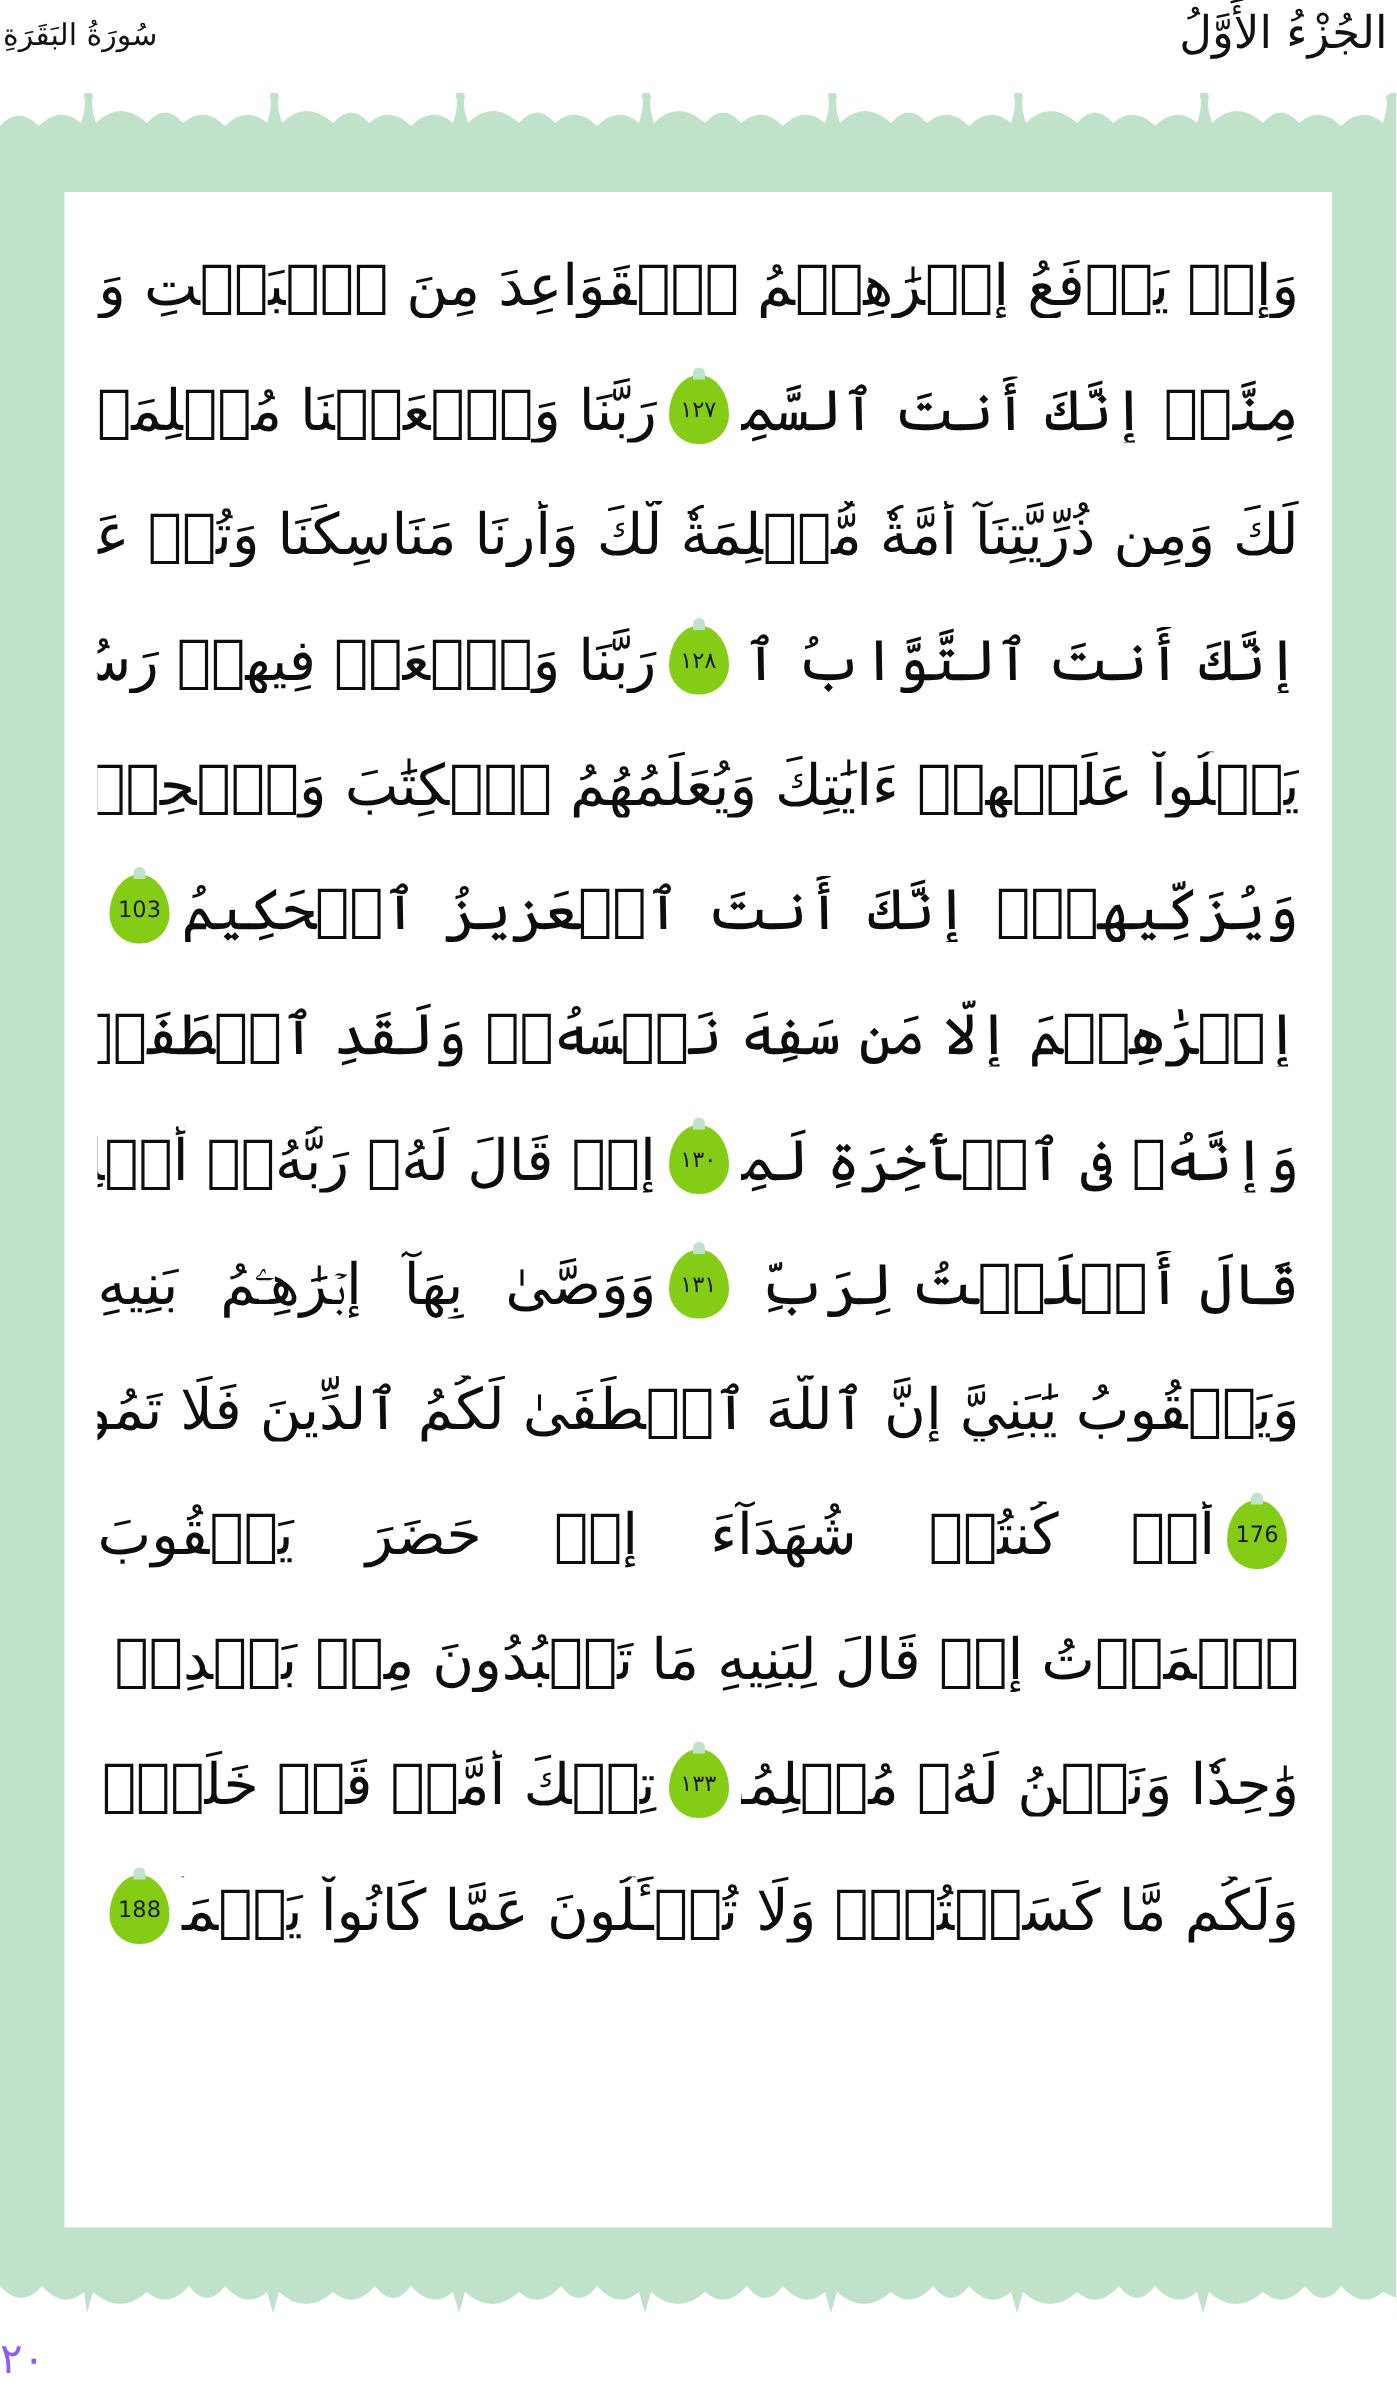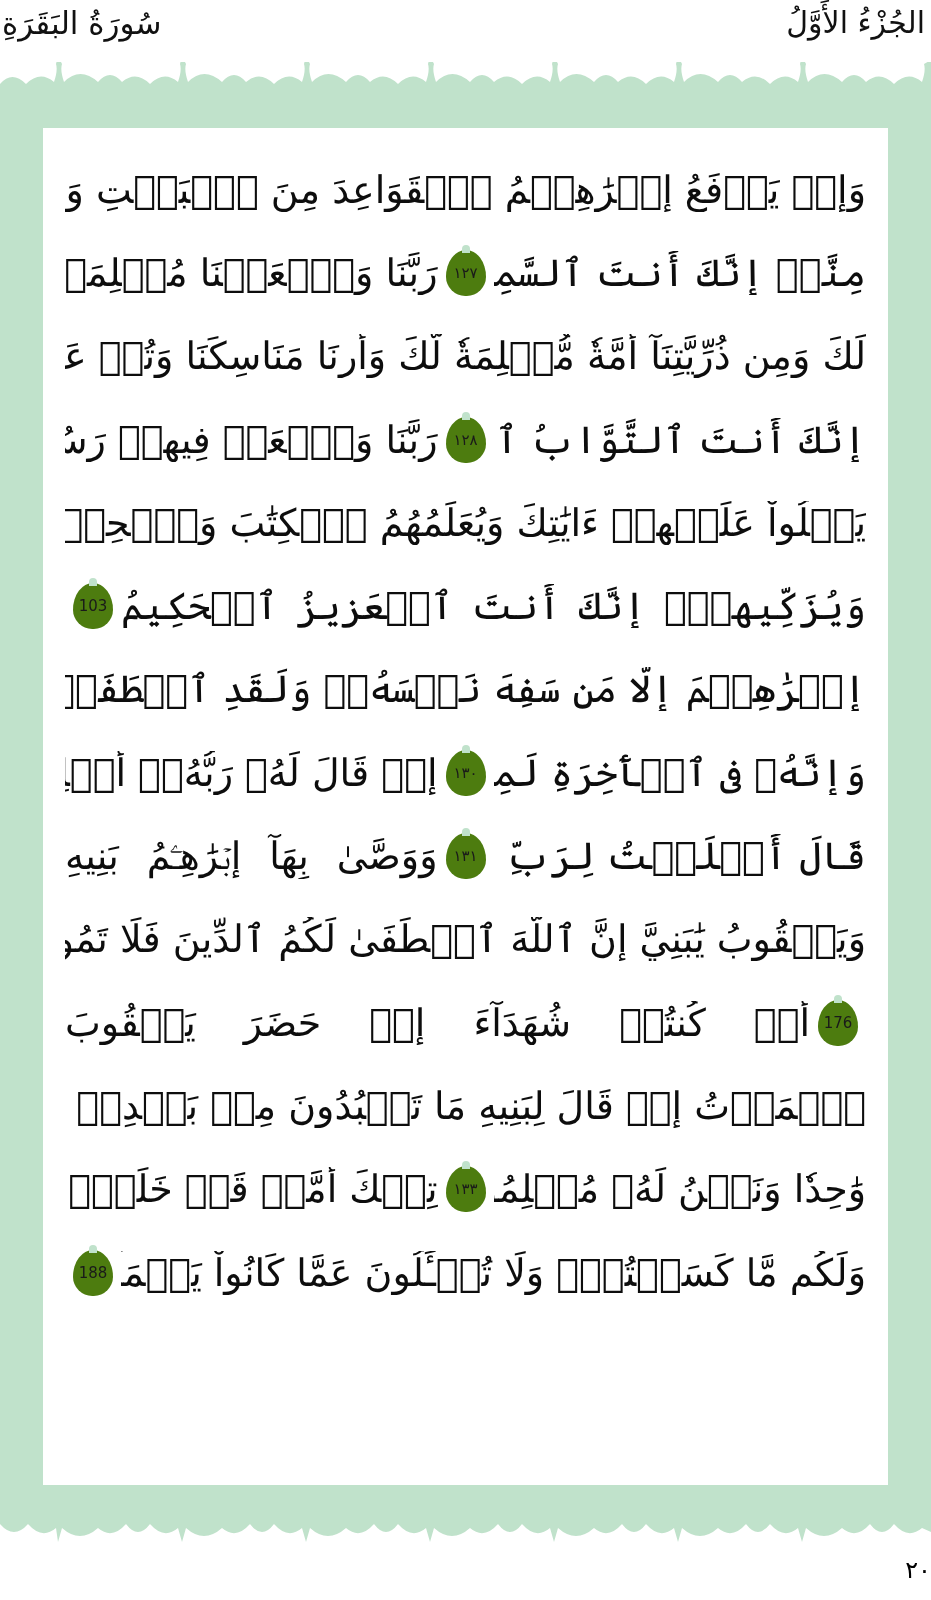--- a/index.html
+++ b/index.html
@@ -25,21 +25,21 @@
       top: 2px;
       font-size: 30px;
       color: #111;
       direction: rtl;
       line-height: 42px;
     }
     .header-surah {
       position: absolute;
       left: 2px;
       top: 2px;
-      font-size: 31px;
+      font-size: 20px;
       color: #111;
       direction: rtl;
       line-height: 42px;
     }
     .frame {
       position: absolute;
       left: 0;
       top: 62px;
       width: 931px;
       height: 1480px;
@@ -78,21 +78,21 @@
       display: block;
       overflow: hidden;
     }
     .ayah-marker {
       display: inline-flex;
       align-items: center;
       justify-content: center;
       width: 40px;
       height: 46px;
       margin: 0 8px;
-      background: #4d7c0f;
+      background: #84cc16;
       border-radius: 50% 50% 48% 48% / 58% 58% 42% 42%;
       font-family: "DejaVu Sans", sans-serif;
       font-size: 15px;
       color: #1a1a1a;
       position: relative;
       flex: 0 0 auto;
       vertical-align: middle;
     }
     .ayah-marker::before {
       content: "";
@@ -105,23 +105,23 @@
       background: #c0e2cb;
       border-radius: 50% 50% 0 0;
     }
     .seg {
       display: inline-block;
     }
     .page-number {
       position: absolute;
       left: 0; right: 0;
       top: 1556px;
-      text-align: right;
-      font-size: 24px;
-      color: #000000;
+      text-align: left;
+      font-size: 28px;
+      color: #8b5cf6;
       font-family: "DejaVu Sans", sans-serif;
     }
   </style>
 </head>
 <body>
 
 <div class="header">
   <div class="header-juz">الجُزْءُ الأَوَّلُ</div>
   <div class="header-surah">سُورَةُ البَقَرَةِ</div>
 </div>

